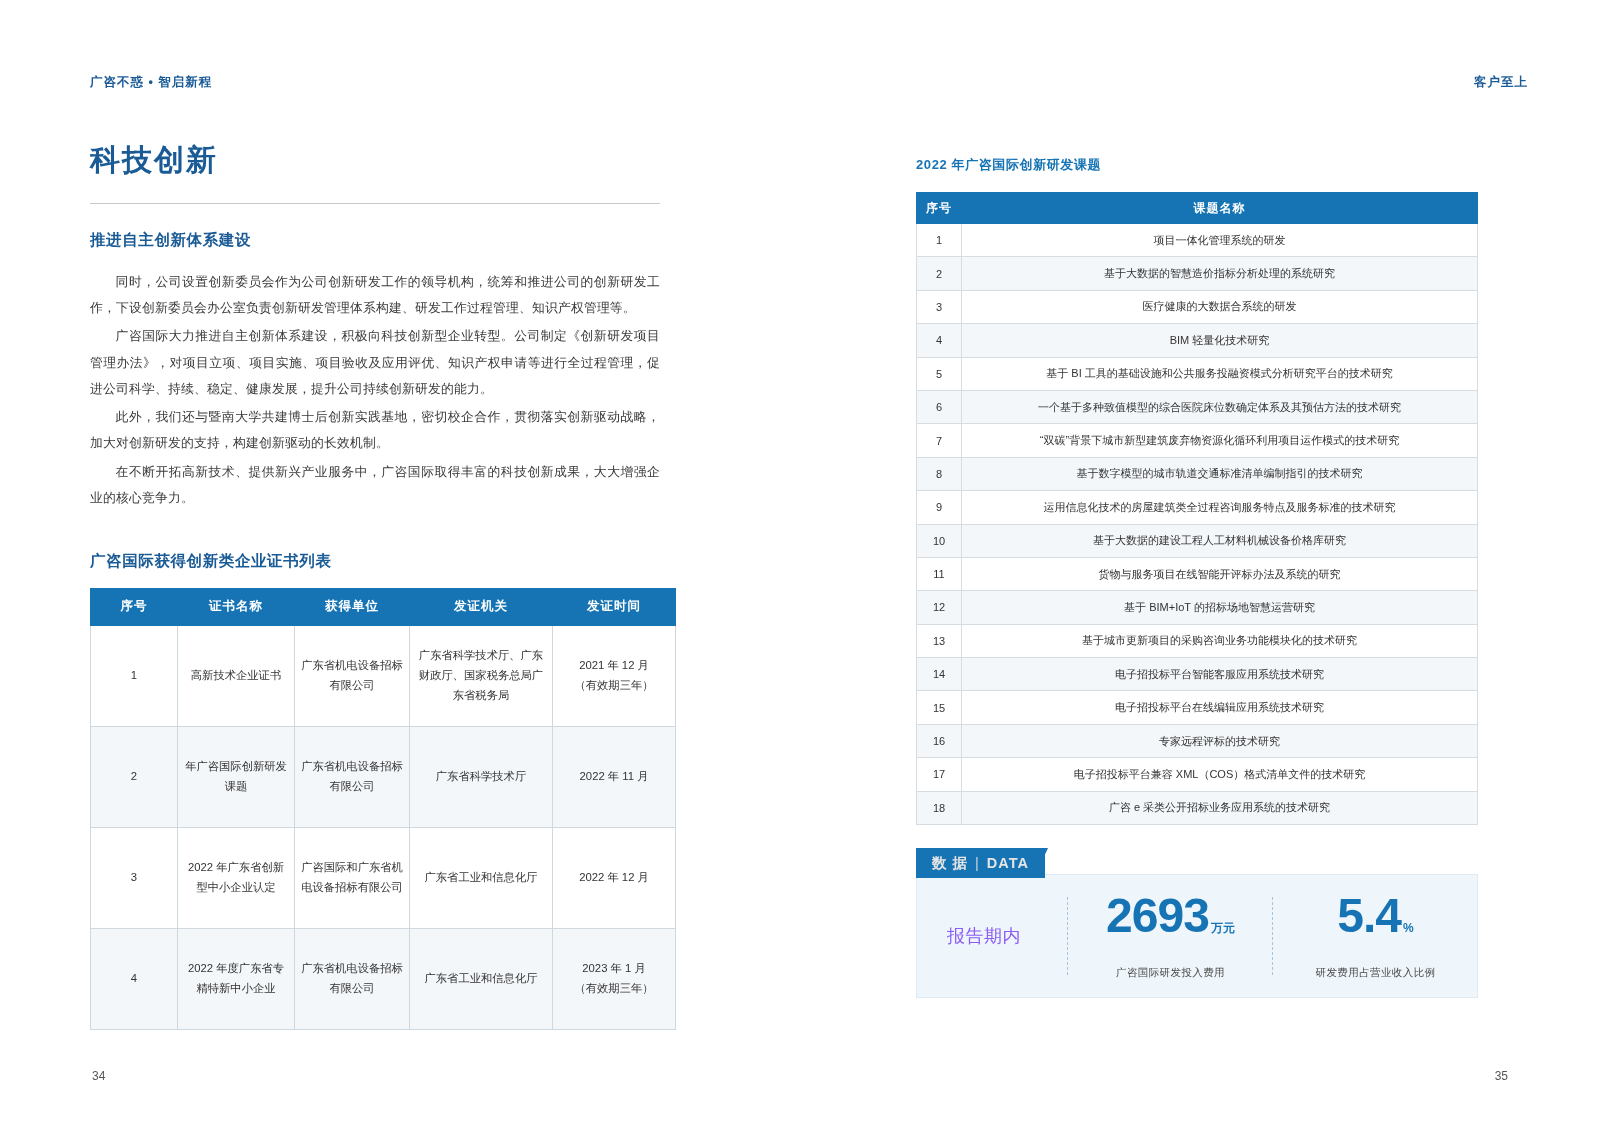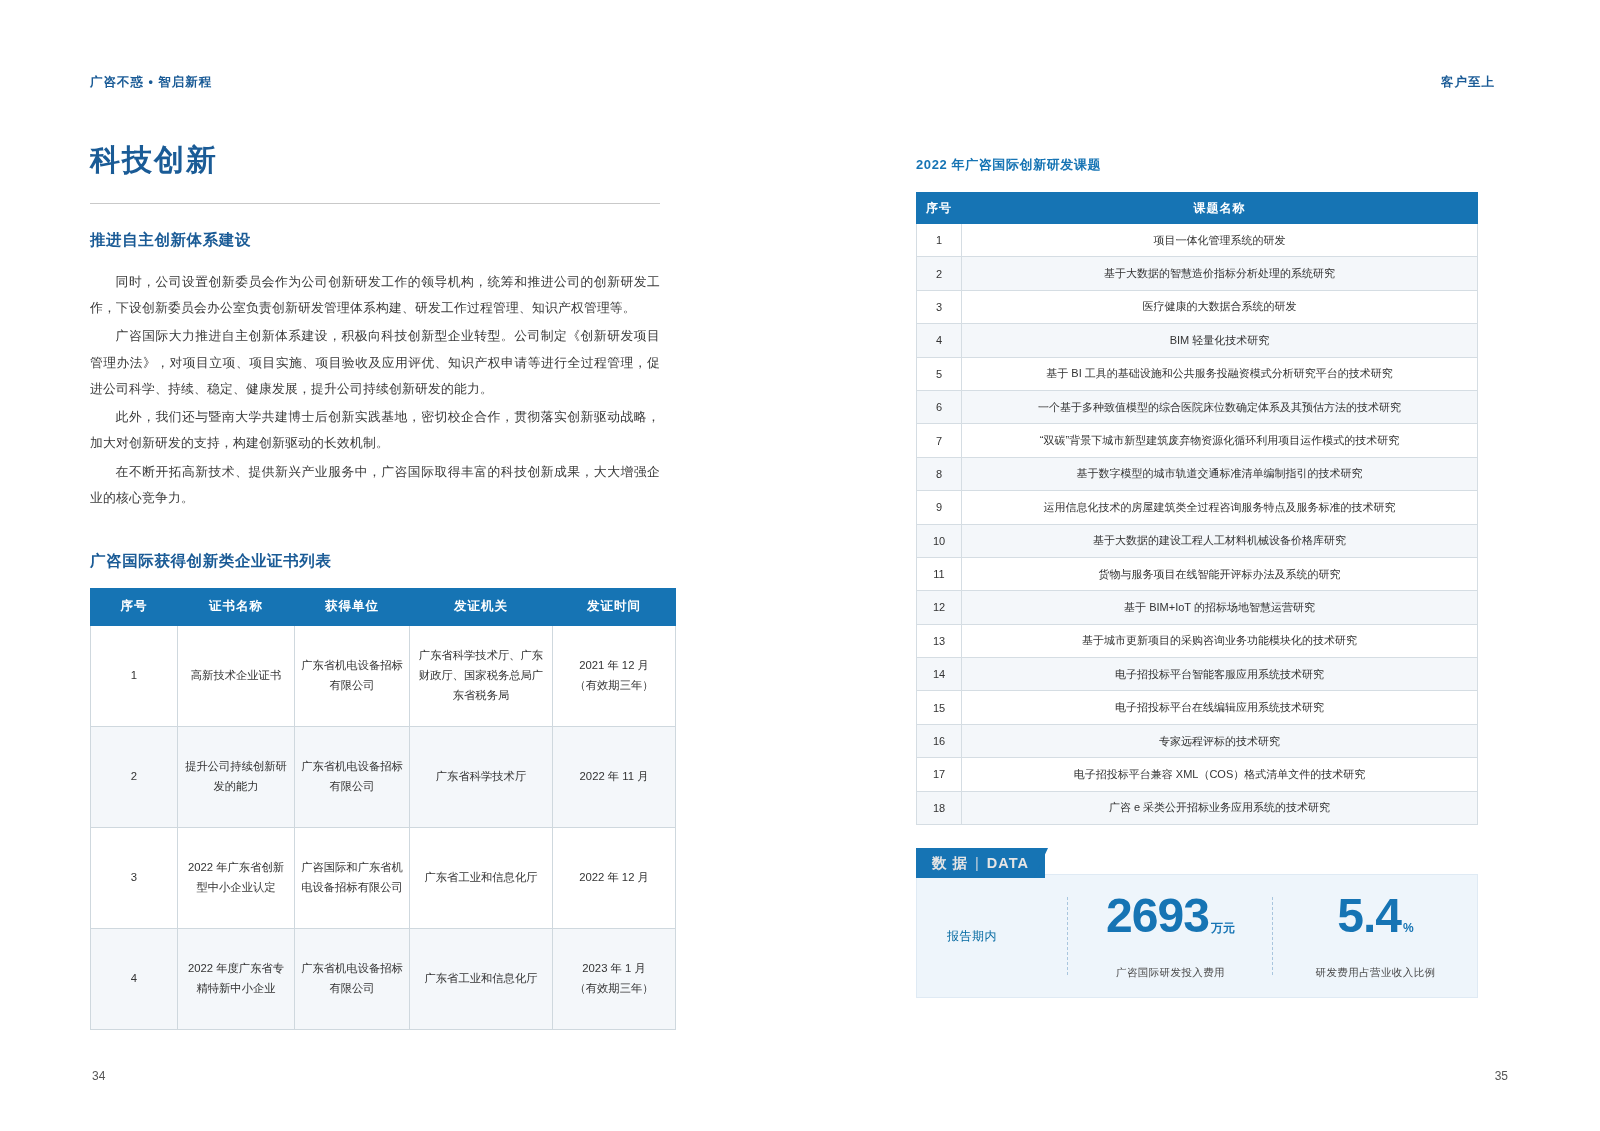--- a/index.html
+++ b/index.html
@@ -22,21 +22,21 @@
   
   .runhead {
     position: absolute;
     top: 74px;
     font-size: 12.5px;
     font-weight: bold;
     color: #1a5b96;
     letter-spacing: 1px;
   }
   .runhead.left { left: 90px; }
-  .runhead.right { right: 105px; margin-left: 35px; }
+  .runhead.right { right: 72px; margin-left: 35px; }
 
   
   .folio {
     position: absolute;
     bottom: 48px;
     font-size: 12px;
     color: #555;
   }
   .folio.left { left: 92px; }
   .folio.right { right: 92px; }
@@ -186,22 +186,22 @@
     top: 26px;
     width: 562px;
     height: 124px;
     background: #eef5fb;
     border: 1px solid #dfeaf4;
     box-sizing: border-box;
     display: flex;
     align-items: center;
   }
   .data-label {
-    font-size: 12px;
-    color: #0369a1;
+    font-size: 18px;
+    color: #8b5cf6;
     margin-left: 30px;
     width: 120px;
     letter-spacing: 0.5px;
   }
   .dotted-sep {
     width: 1px;
     height: 78px;
     border-left: 1px dashed #a9c6de;
   }
   .stat {
@@ -263,21 +263,21 @@
         <tr>
           <td>1</td>
           <td>高新技术企业证书</td>
           <td>广东省机电设备招标有限公司</td>
           <td>广东省科学技术厅、广东财政厅、国家税务总局广东省税务局</td>
           <td style="white-space:pre-line">2021 年 12 月
 （有效期三年）</td>
         </tr>
         <tr>
           <td>2</td>
-          <td>提升公司持续创新研发的能力</td>
+          <td>年广咨国际创新研发课题</td>
           <td>广东省机电设备招标有限公司</td>
           <td>广东省科学技术厅</td>
           <td style="white-space:pre-line">2022 年 11 月</td>
         </tr>
         <tr>
           <td>3</td>
           <td>2022 年广东省创新型中小企业认定</td>
           <td>广咨国际和广东省机电设备招标有限公司</td>
           <td>广东省工业和信息化厅</td>
           <td style="white-space:pre-line">2022 年 12 月</td>

